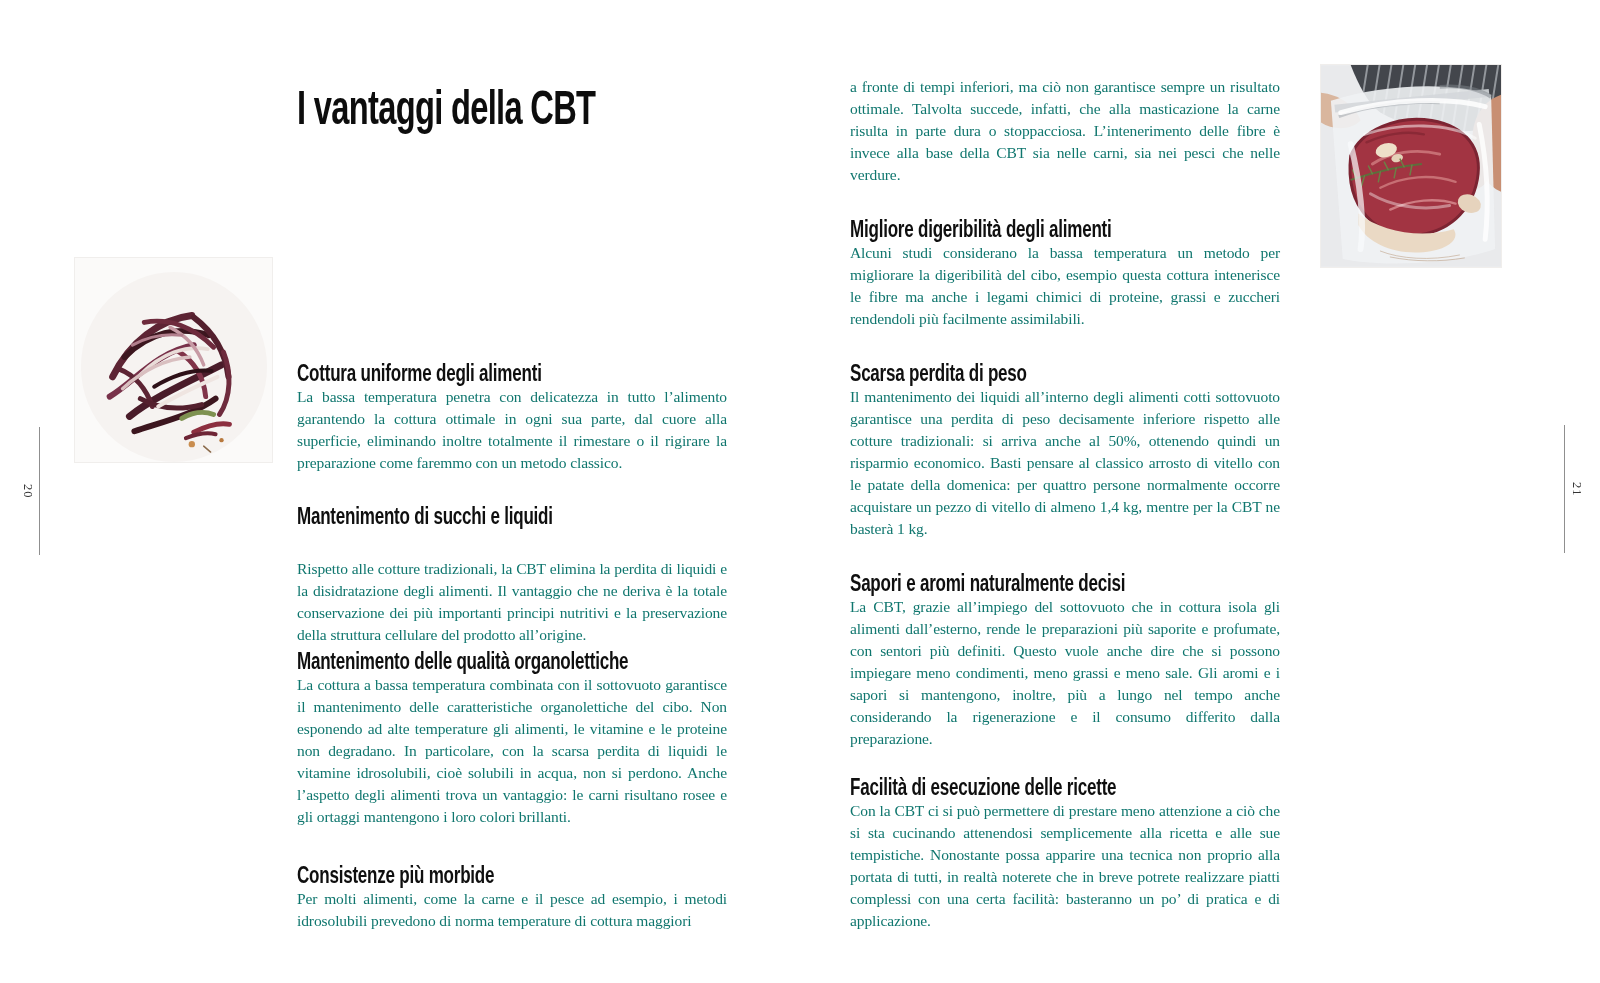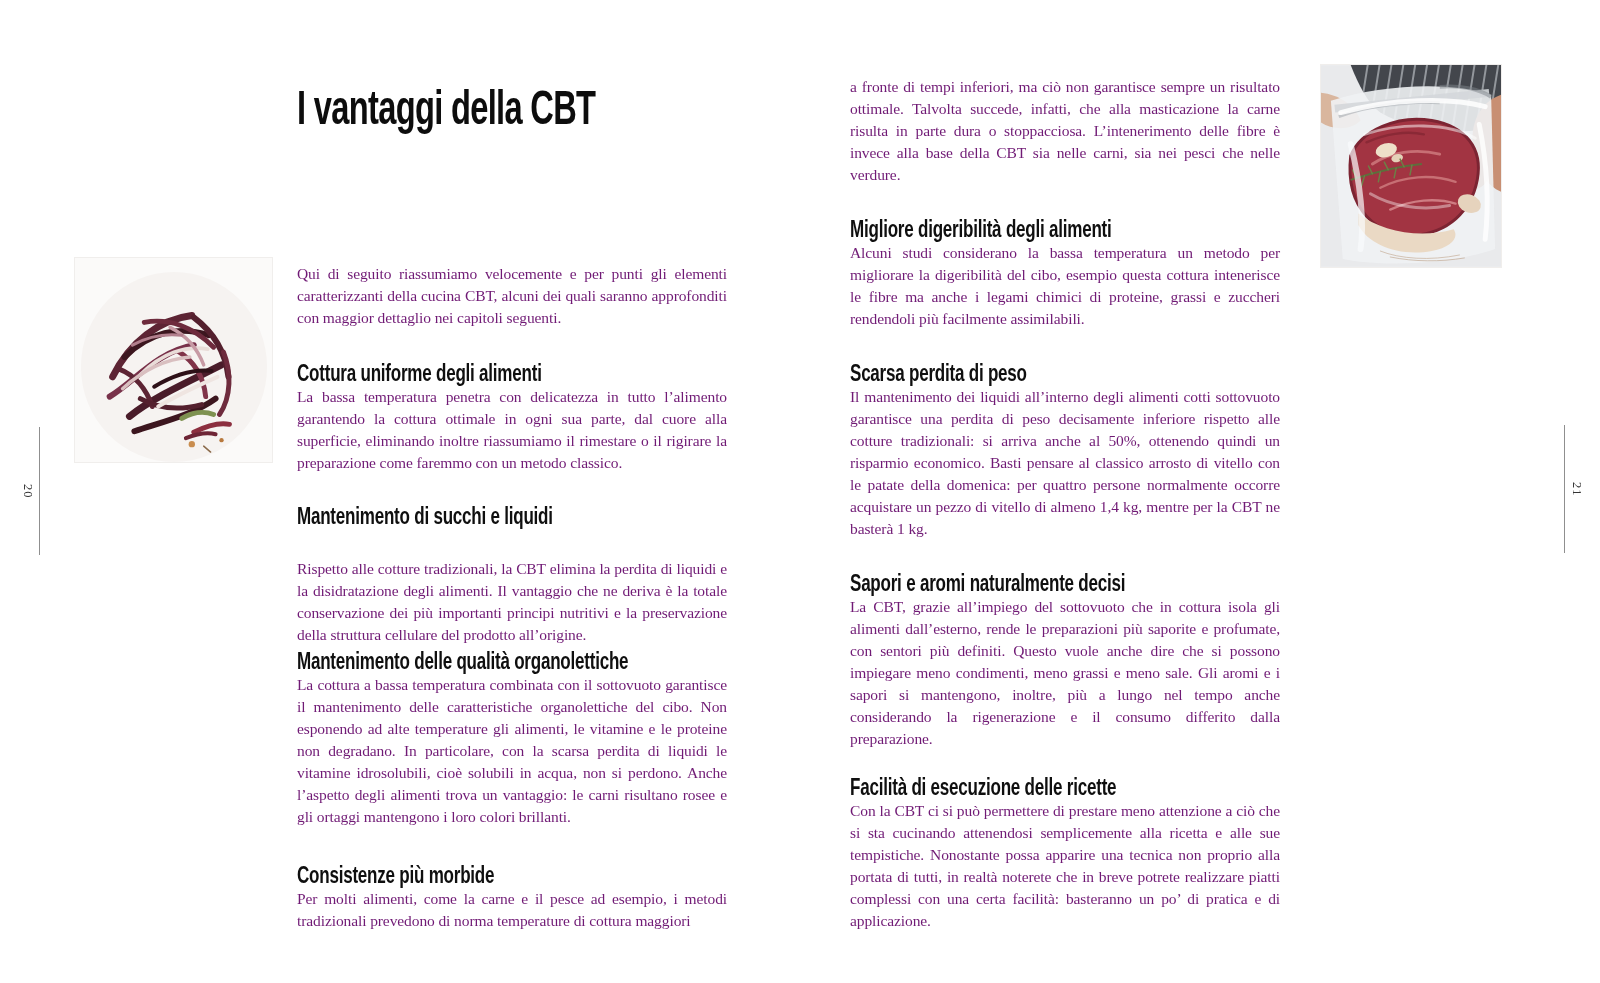--- a/index.html
+++ b/index.html
@@ -18,21 +18,21 @@
     transform:scaleX(0.68);transform-origin:left top;
   }
   .heading{
     font-family:"Liberation Sans", sans-serif;
     font-weight:700;font-size:23px;line-height:26px;color:#0f0f0f;
     letter-spacing:-0.3px;white-space:nowrap;
     transform:scaleX(0.74);transform-origin:left top;
   }
   .body-text{
     font-size:15.5px;line-height:22px;letter-spacing:-0.1px;
-    text-align:justify;color:#701a75;
+    text-align:justify;color:#0f766e;
   }
   .folio{position:absolute;display:flex;align-items:center;height:128px;}
   .folio .rule{width:1px;height:128px;background:#8f8f8f;}
   .folio .num{
     writing-mode:vertical-rl;
     font-family:"Liberation Serif", serif;
     font-size:12.5px;color:#333333;letter-spacing:1px;
   }
   .folio-left{left:20px;top:427px;}
   .folio-left .num{margin-right:4px;}
@@ -79,40 +79,39 @@
         <path d="M130,190 l7,6" stroke="#8a6a4a" stroke-width="1.5"></path>
       </g>
       <circle cx="118" cy="188" r="3.2" fill="#c98d4f"></circle>
       <circle cx="148" cy="184" r="2.2" fill="#b8793e"></circle>
     </svg>
   </figure>
 
   <div class="col" style="left:297px;top:0;height:983px;">
     <h1 class="book-title abs" style="left:0;top:52px;">I vantaggi della CBT</h1>
 
-    <p class="body-text abs" style="left:0;top:247px;width:430px;">Qui di seguito riassumiamo velocemente e per punti gli elementi caratterizzanti della cucina CBT, alcuni dei quali saranno approfonditi con maggior dettaglio nei capitoli seguenti.</p>
 
     <section>
       <h2 class="heading abs" style="left:0;top:341px;">Cottura uniforme degli alimenti</h2>
-      <p class="body-text abs" style="left:0;top:370px;width:430px;">La bassa temperatura penetra con delicatezza in tutto l’alimento garantendo la cottura ottimale in ogni sua parte, dal cuore alla superficie, eliminando inoltre riassumiamo il rimestare o il rigirare la preparazione come faremmo con un metodo classico.</p>
+      <p class="body-text abs" style="left:0;top:370px;width:430px;">La bassa temperatura penetra con delicatezza in tutto l’alimento garantendo la cottura ottimale in ogni sua parte, dal cuore alla superficie, eliminando inoltre totalmente il rimestare o il rigirare la preparazione come faremmo con un metodo classico.</p>
     </section>
 
     <section>
       <h2 class="heading abs" style="left:0;top:484px;">Mantenimento di succhi e liquidi</h2>
       <p class="body-text abs" style="left:0;top:542px;width:430px;">Rispetto alle cotture tradizionali, la CBT elimina la perdita di liquidi e la disidratazione degli alimenti. Il vantaggio che ne deriva è la totale conservazione dei più importanti principi nutritivi e la preservazione della struttura cellulare del prodotto all’origine.</p>
     </section>
 
     <section>
       <h2 class="heading abs" style="left:0;top:629px;">Mantenimento delle qualità organolettiche</h2>
       <p class="body-text abs" style="left:0;top:658px;width:430px;">La cottura a bassa temperatura combinata con il sottovuoto garantisce il mantenimento delle caratteristiche organolettiche del cibo. Non esponendo ad alte temperature gli alimenti, le vitamine e le proteine non degradano. In particolare, con la scarsa perdita di liquidi le vitamine idrosolubili, cioè solubili in acqua, non si perdono. Anche l’aspetto degli alimenti trova un vantaggio: le carni risultano rosee e gli ortaggi mantengono i loro colori brillanti.</p>
     </section>
 
     <section>
       <h2 class="heading abs" style="left:0;top:843px;">Consistenze più morbide</h2>
-      <p class="body-text abs" style="left:0;top:872px;width:430px;">Per molti alimenti, come la carne e il pesce ad esempio, i metodi tradizionali prevedono di norma temperature di cottura maggiori</p>
+      <p class="body-text abs" style="left:0;top:872px;width:430px;">Per molti alimenti, come la carne e il pesce ad esempio, i metodi idrosolubili prevedono di norma temperature di cottura maggiori</p>
     </section>
   </div>
 </div>
 
 <div class="abs" style="left:800px;top:0;width:800px;height:983px;">
 
   <div class="folio folio-right" style="position:absolute;">
     <div class="rule"></div>
     <span class="num">21</span>
   </div>

